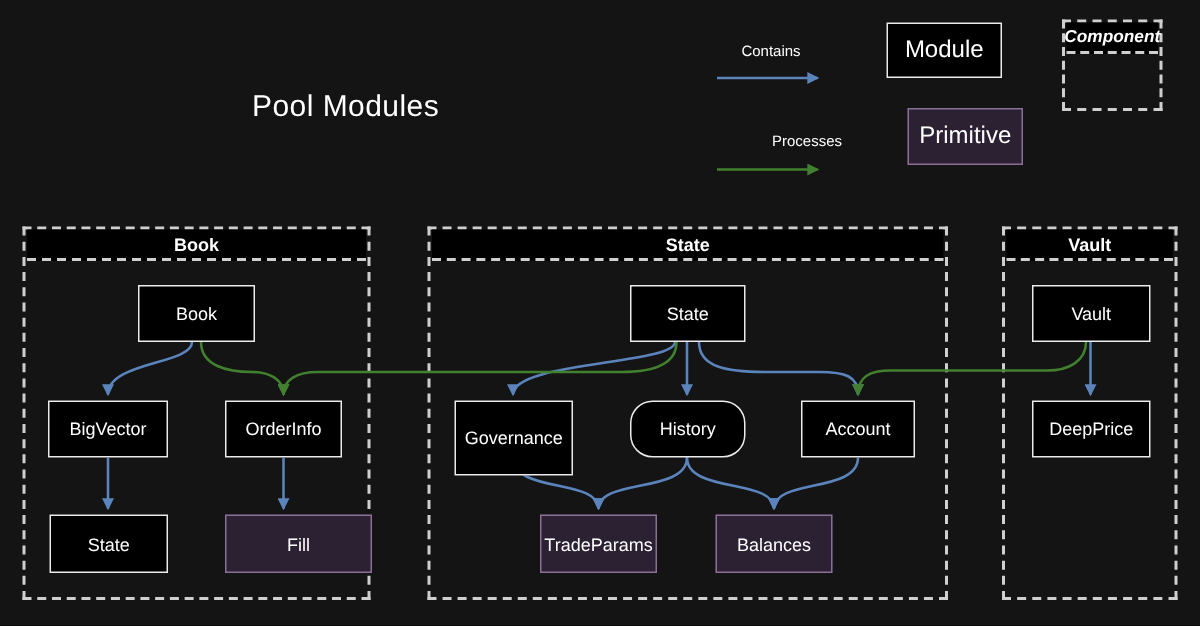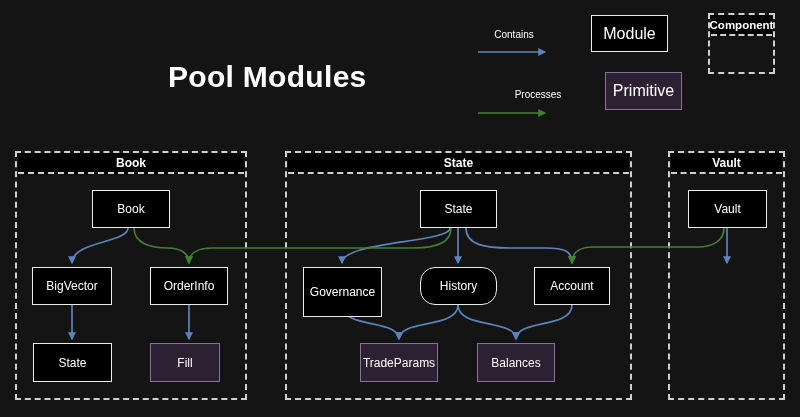--- a/index.html
+++ b/index.html
@@ -14,42 +14,42 @@
     --text:#ffffff;
   }
   html,body{margin:0;padding:0;background:#000;}
   body{font-family:"Liberation Sans", sans-serif;}
   #stage{
     position:relative;width:800px;height:417px;overflow:hidden;
     background:var(--background);color:var(--text);
   }
   .title{
     position:absolute;left:168px;top:60px;
-    font-size:30px;font-weight:bold;letter-spacing:.3px;
+    font-size:20px;font-weight:normal;letter-spacing:.3px;
   }
   
   .legend-label{
     position:absolute;width:84px;text-align:center;font-size:10px;
   }
   .key-box{
     position:absolute;box-sizing:border-box;
     display:flex;align-items:center;justify-content:center;
     font-size:16px;background:var(--box-fill);
     border:1.6px solid var(--box-border);
   }
   .key-box.primitive{background:var(--primitive-fill);border-color:var(--primitive-border);margin-left:14px;}
   .component-box{
     position:absolute;box-sizing:border-box;
     border:2px dashed var(--dashed-border);
   }
   .component-box .hdr{
     background:#000;height:19px;margin:0 1px;
     border-bottom:2px dashed var(--dashed-border);
     display:flex;align-items:center;justify-content:center;
-    font-size:11.5px;font-weight:bold;white-space:nowrap;
+    font-size:11.5px;font-weight:bold;white-space:nowrap;font-style:italic;
   }
   
   .container{
     position:absolute;box-sizing:border-box;z-index:1;
     border:2px dashed var(--dashed-border);
   }
   .container .hdr{
     position:absolute;left:1px;right:1px;top:0;height:19px;
     background:#000;border-bottom:2px dashed var(--dashed-border);
     display:flex;align-items:center;justify-content:center;
@@ -135,21 +135,21 @@
   </div>
   <div class="node" style="left:32px;top:267px;width:80px;height:38px;">
     <span>BigVector</span>
   </div>
   <div class="node" style="left:150px;top:267px;width:78px;height:38px;">
     <span>OrderInfo</span>
   </div>
   <div class="node" style="left:33px;top:343px;width:79px;height:39px;">
     <span>State</span>
   </div>
-  <div class="node primitive" style="left:150px;top:343px;width:70px;height:39px;">
+  <div class="node primitive" style="left:150px;top:343px;width:98px;height:39px;">
     <span>Fill</span>
   </div>
 
   <div class="node" style="left:420px;top:190px;width:77px;height:38px;">
     <span>State</span>
   </div>
   <div class="node" style="left:303px;top:267px;width:79px;height:50px;">
     <span>Governance</span>
   </div>
   <div class="node" style="left:420px;top:267px;width:77px;height:38px;border-radius:15px;">
@@ -161,14 +161,17 @@
   <div class="node primitive" style="left:360px;top:343px;width:78px;height:39px;">
     <span>TradeParams</span>
   </div>
   <div class="node primitive" style="left:477px;top:343px;width:78px;height:39px;">
     <span>Balances</span>
   </div>
 
   <div class="node" style="left:688px;top:190px;width:79px;height:38px;">
     <span>Vault</span>
   </div>
+  <div class="node" style="left:688px;top:267px;width:79px;height:38px;">
+    <span>DeepPrice</span>
+  </div>
 
 </div>
 
 </body></html>

